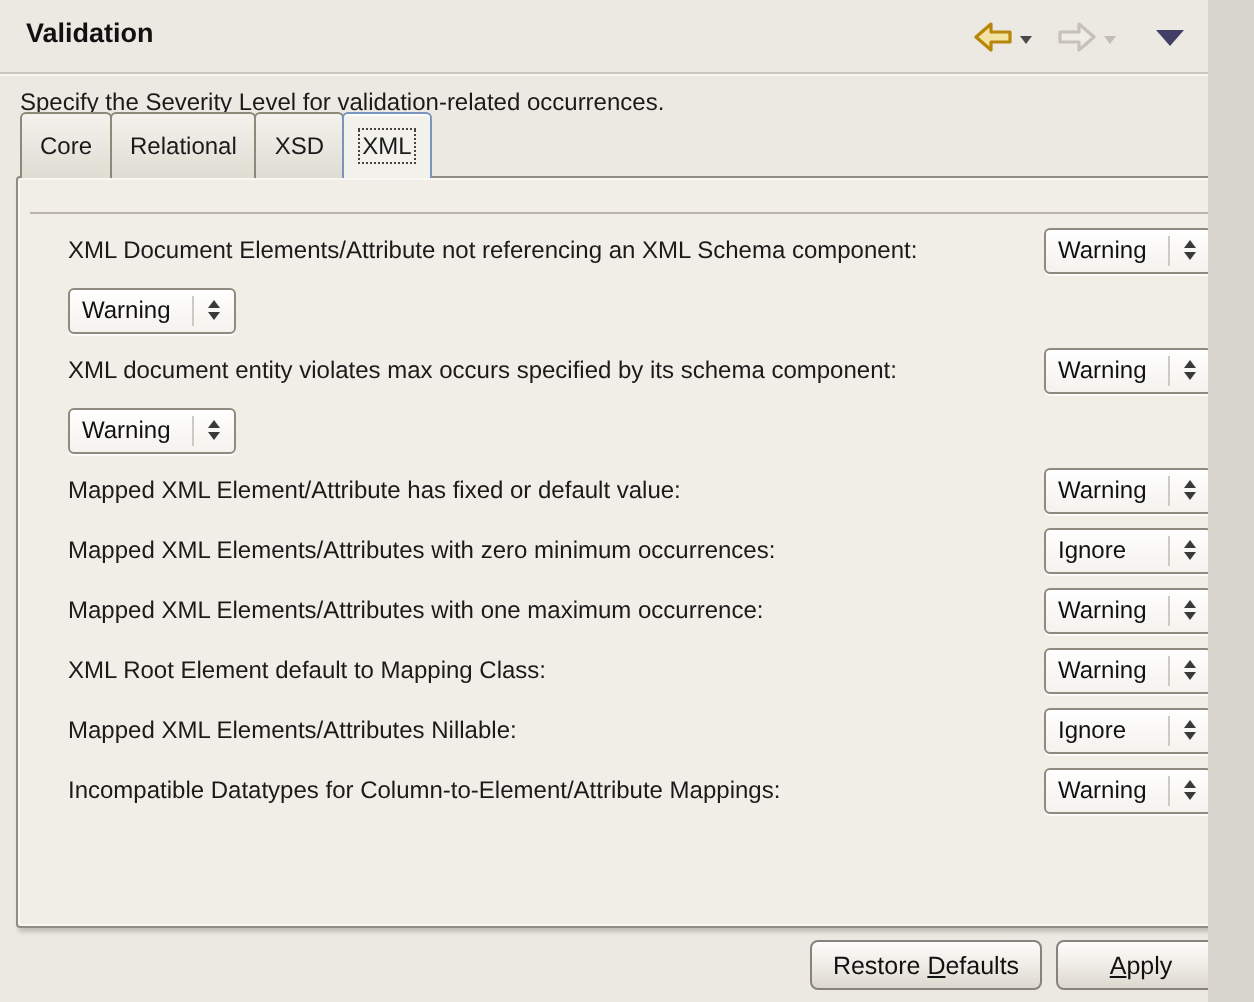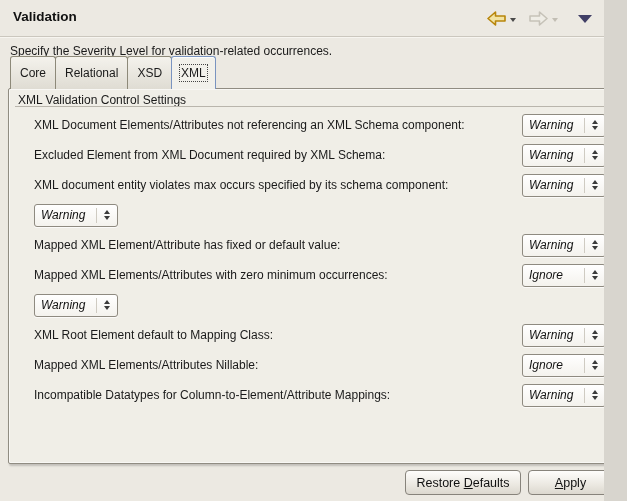--- a/index.html
+++ b/index.html
@@ -49,21 +49,20 @@
   .group-line { position:absolute; left:6px; right:6px; top:17px; height:1px; background:#B9B5AC; }
   .rows { position:absolute; left:25px; right:12px; top:24px; }
   .row { display:flex; justify-content:space-between; align-items:center; height:24px; margin-bottom:6px; }
   .row-label { font-size:12px; white-space:nowrap; }
   .combo {
     width:84px; height:23px; flex:0 0 84px;
     background:linear-gradient(#FFFFFF,#F4F2ED);
     border:1px solid #8E8A80; border-radius:3px;
     display:flex; align-items:center; cursor:default;
     box-shadow:0 1px 0 rgba(255,255,255,0.7);
-    font-style:italic;
   }
   .combo-value { flex:1; font-size:12px; padding-left:6px; color:#111; }
   .combo-divider { width:1px; height:15px; background:#CFCBC2; }
   .combo-stepper { width:20px; display:flex; flex-direction:column; align-items:center; justify-content:center; }
   .tri-up { width:0; height:0; border-left:3.5px solid transparent; border-right:3.5px solid transparent; border-bottom:4.5px solid #3a3a3a; margin-bottom:2px; }
   .tri-down { width:0; height:0; border-left:3.5px solid transparent; border-right:3.5px solid transparent; border-top:4.5px solid #3a3a3a; }
   
   .btn {
     position:absolute; top:470px; height:25px;
     font-family:"Liberation Sans","DejaVu Sans",sans-serif; font-size:12.5px; color:#111;
@@ -109,36 +108,34 @@
   </div>
       <div class="tab">
     <span class="tab-label">XSD</span>
   </div>
       <div class="tab active">
     <span class="tab-label">XML</span>
   </div>
     </div>
 
   <div class="panel">
-    <div class="group-title">XML Validation Control Settings</div>
     <div class="group-line"></div>
     <div class="rows">
         <div class="row">
-    <span class="row-label">XML Document Elements/Attributes not referencing an XML Schema component:</span>
-    <div class="combo">
-      <span class="combo-value">Warning</span>
-      <span class="combo-divider"></span>
-      <span class="combo-stepper">
-        <span class="tri-up"></span>
-              <span class="tri-down"></span>
-      </span>
-    </div>
-  </div>
-        <div class="row">
-    <span class="row-label">Excluded Element from XML Document required by XML Schema:</span>
+    <span class="row-label">XML Document Elements/Attribute not referencing an XML Schema component:</span>
+    <div class="combo">
+      <span class="combo-value">Warning</span>
+      <span class="combo-divider"></span>
+      <span class="combo-stepper">
+        <span class="tri-up"></span>
+              <span class="tri-down"></span>
+      </span>
+    </div>
+  </div>
+        <div class="row">
     <div class="combo">
       <span class="combo-value">Warning</span>
       <span class="combo-divider"></span>
       <span class="combo-stepper">
         <span class="tri-up"></span>
               <span class="tri-down"></span>
       </span>
     </div>
   </div>
         <div class="row">
@@ -178,20 +175,21 @@
     <div class="combo">
       <span class="combo-value">Ignore</span>
       <span class="combo-divider"></span>
       <span class="combo-stepper">
         <span class="tri-up"></span>
               <span class="tri-down"></span>
       </span>
     </div>
   </div>
         <div class="row">
+    <span class="row-label">Mapped XML Elements/Attributes with one maximum occurrence:</span>
     <div class="combo">
       <span class="combo-value">Warning</span>
       <span class="combo-divider"></span>
       <span class="combo-stepper">
         <span class="tri-up"></span>
               <span class="tri-down"></span>
       </span>
     </div>
   </div>
         <div class="row">

